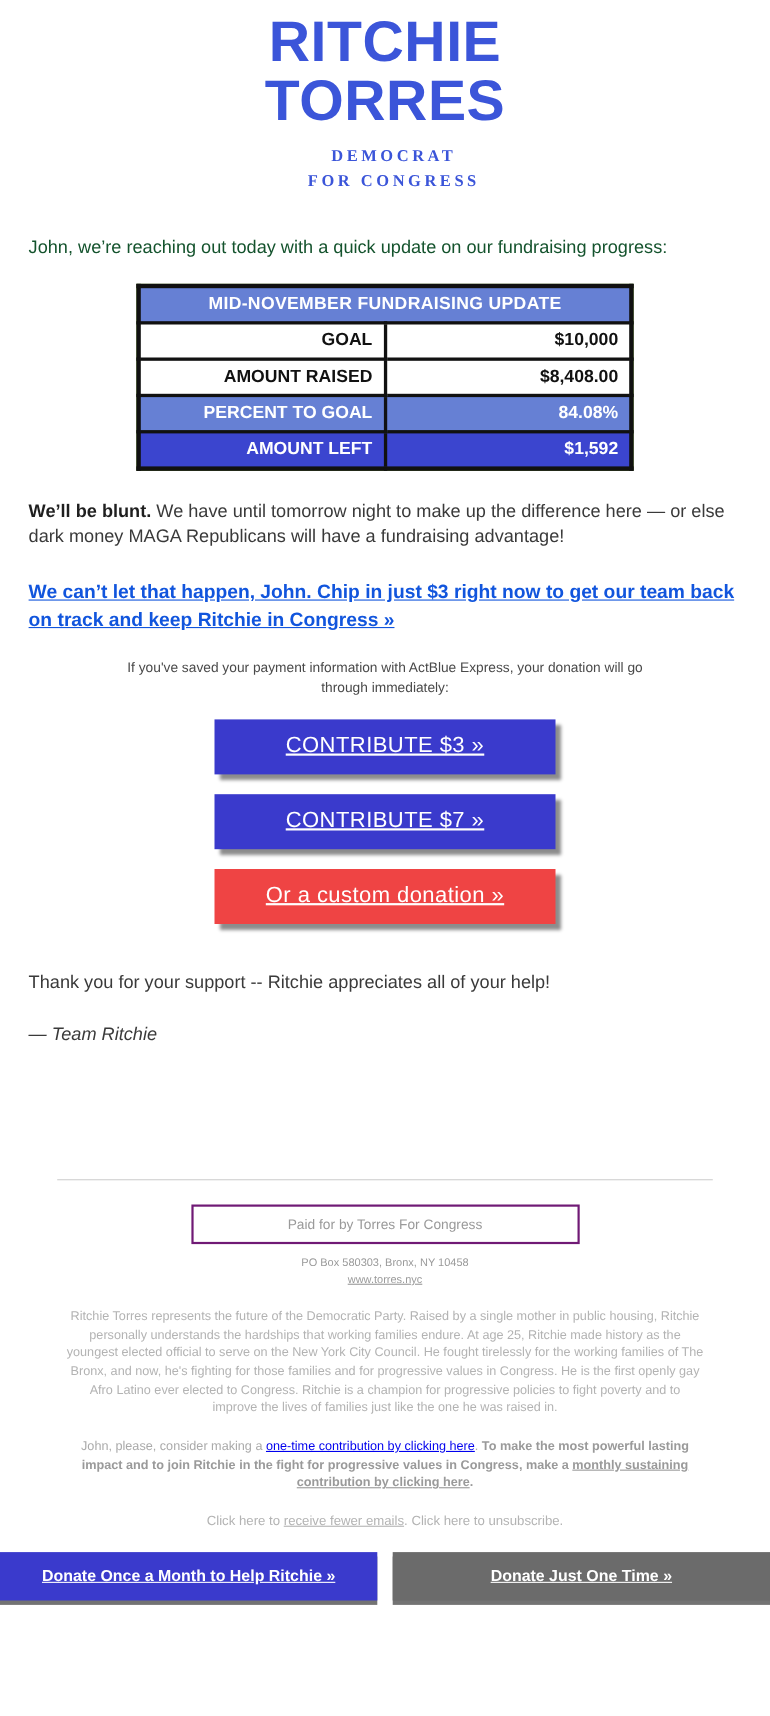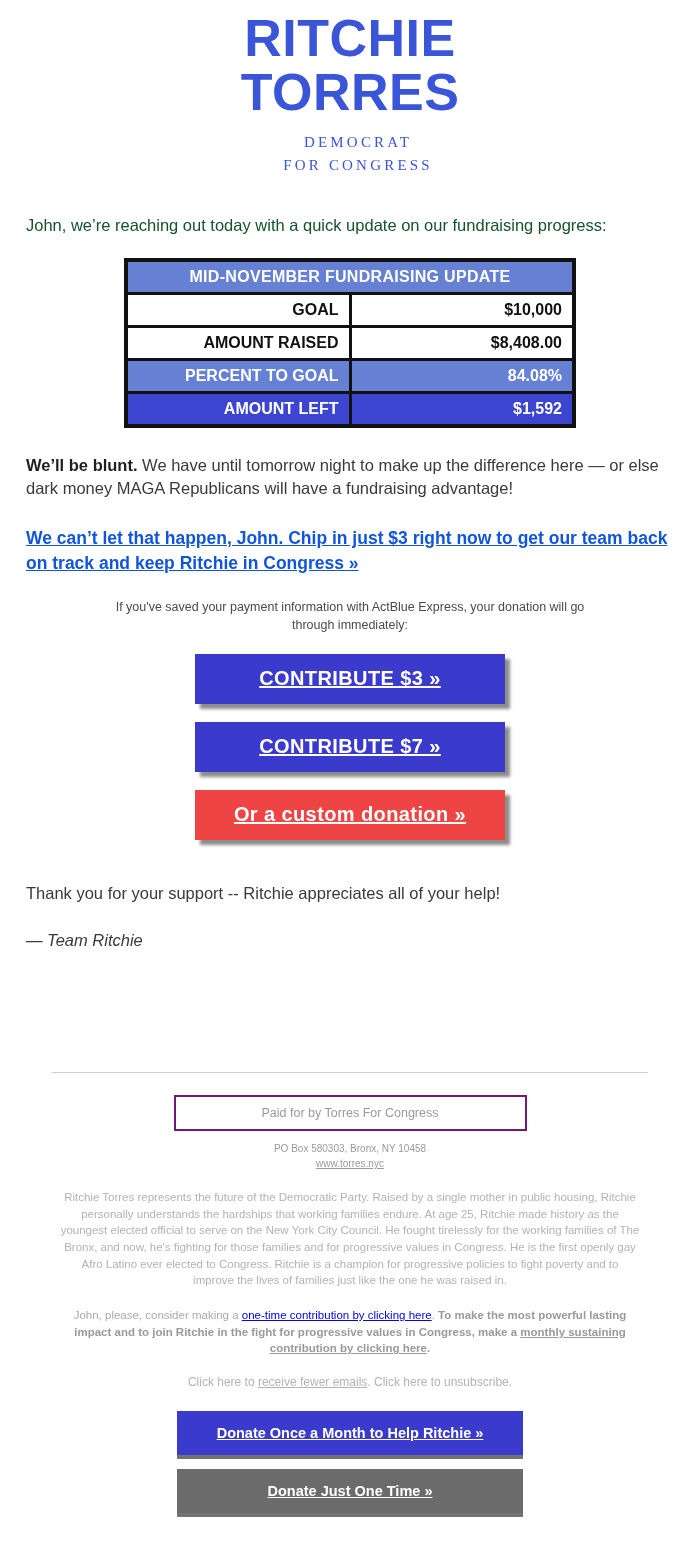--- a/index.html
+++ b/index.html
@@ -25,21 +25,21 @@
     color: #3B55D9;
     font-weight: bold;
     font-size: 52px;
     line-height: 1.03;
     letter-spacing: 0.5px;
     text-align: center;
   }
   .logo-sub {
     color: #3B55D9;
     font-family: "Liberation Serif", serif;
-    font-weight: normal;
+    font-weight: bold;
     font-size: 15px;
     letter-spacing: 3.2px;
     line-height: 1.5;
     margin-top: 12px;
     margin-left: 16px;
   }
 
   
   .content {
     padding: 0 26px;
@@ -136,21 +136,21 @@
     gap: 18px;
   }
   .cta {
     width: 310px;
     height: 50px;
     display: flex;
     align-items: center;
     justify-content: center;
     color: #ffffff;
     font-size: 20px;
-    font-weight: bold;
+    font-weight: normal;
     letter-spacing: 0.4px;
     box-shadow: 5px 5px 3px rgba(0,0,0,0.45);
     box-sizing: border-box;
     text-align: center;
   }
   .cta.blue { background: #3A3ACC; }
   .cta.gray { background: #ef4444; }
 
   
   .thanks {
@@ -219,21 +219,21 @@
   .unsub {
     margin-top: 18px;
     text-align: center;
     font-size: 12px;
     color: #b3b3b3;
   }
 
   .footer-buttons {
     margin-top: 22px;
     display: flex;
-    flex-direction: column;
+    flex-direction: row;
     align-items: center;
     gap: 14px;
   }
   .fbtn {
     width: 346px;
     height: 44px;
     display: flex;
     align-items: center;
     justify-content: center;
     color: #ffffff;

